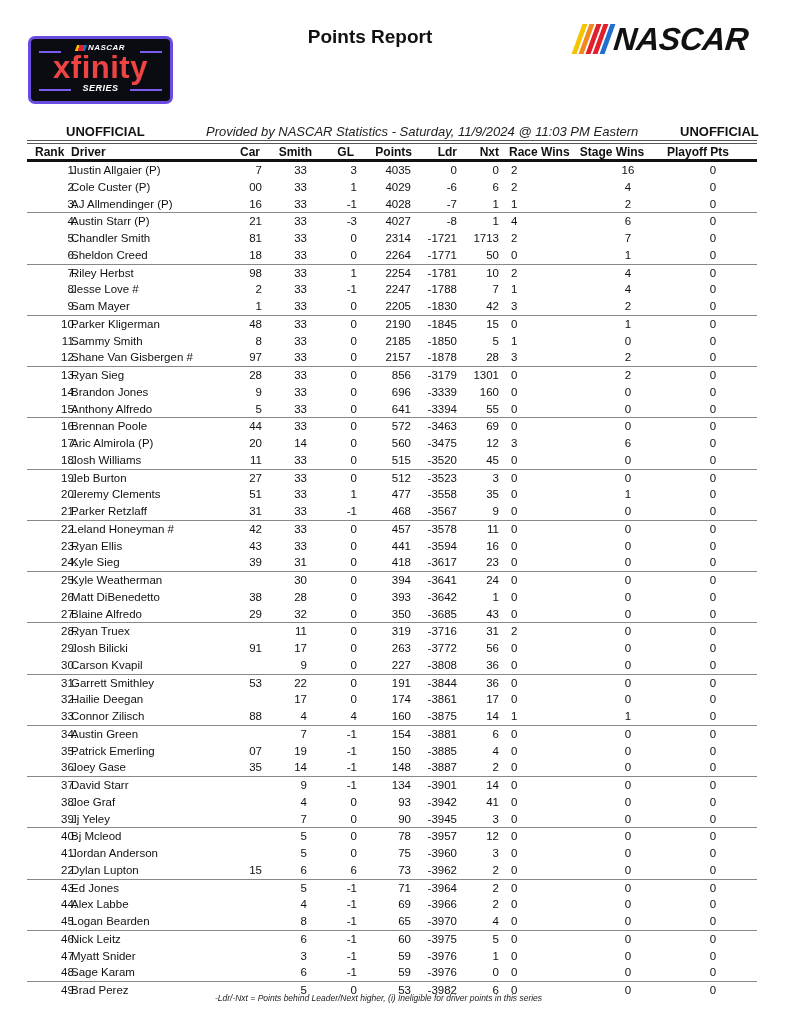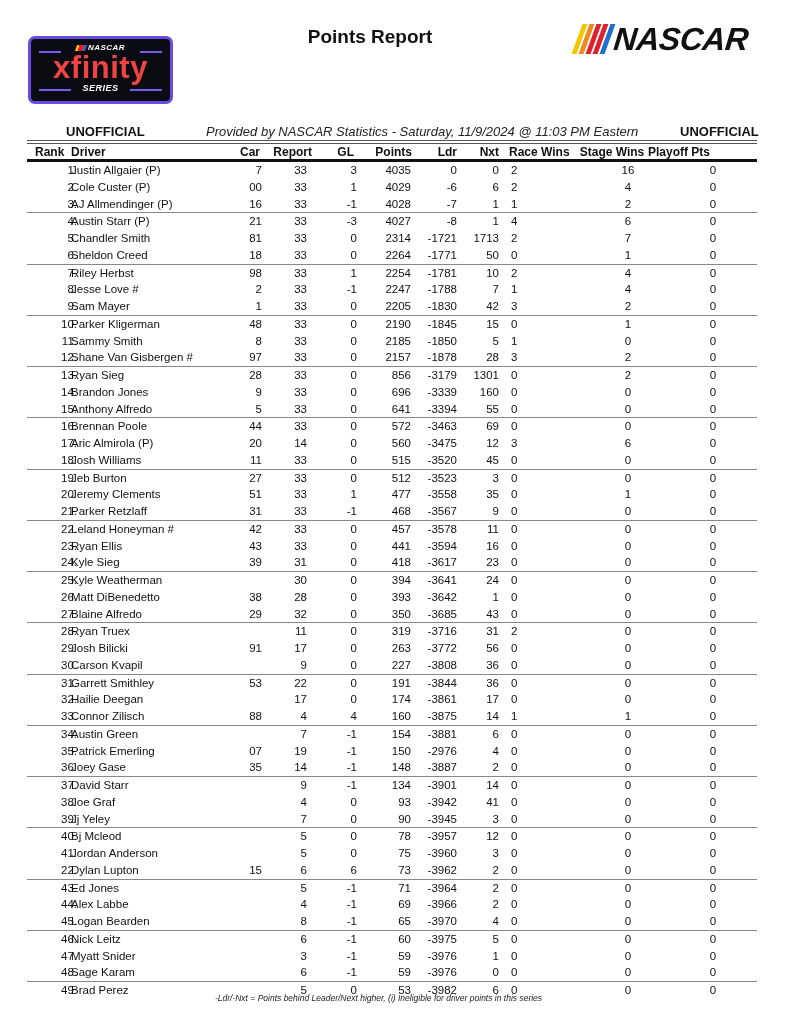--- a/index.html
+++ b/index.html
@@ -48,21 +48,21 @@
   .c-starts{ right: 450px; text-align: right; }
   .c-gl    { right: 400px; text-align: right; }
   .c-pts   { right: 346px; text-align: right; }
   .c-ldr   { right: 300px; text-align: right; }
   .c-nxt   { right: 258px; text-align: right; }
   .c-race  { left: 484px; width: 90px; text-align: left; }
   .c-stage { left: 566px; width: 70px; text-align: center; }
   .c-play  { left: 646px; width: 80px; text-align: center; }
   .hdr .c-race { left: 482px; width: 78px; }
   .hdr .c-stage { left: 546px; width: 78px; }
-  .hdr .c-play { left: 612px; width: 80px; }
+  .hdr .c-play { left: 631px; width: 80px; }
   .hdr .c-car { right: 497px; }
   .hdr .c-starts { right: 445px; }
   .hdr .c-gl { right: 403px; }
   .hdr .c-pts { right: 345px; }
   .hdr .c-ldr { right: 300px; }
   .hdr .c-nxt { right: 258px; }
 
   .row.group-end { border-bottom: 1.5px solid #888; }
 
   .footer { position: absolute; top: 993px; left: 0; width: 757px; text-align: center; font-size: 8.5px; font-style: italic; color: #222; }
@@ -101,21 +101,21 @@
 
 <div class="rule-thin1"></div>
 <div class="rule-thin2"></div>
 <div class="rule-thick"></div>
 
 <div class="table">
   <div class="row hdr" style="top:1px;">
     <span class="cell c-rank">Rank</span>
     <span class="cell c-driver">Driver</span>
     <span class="cell c-car">Car</span>
-    <span class="cell c-starts">Report</span>
+    <span class="cell c-starts">Smith</span>
     <span class="cell c-gl">GL</span>
     <span class="cell c-pts">Points</span>
     <span class="cell c-ldr">Ldr</span>
     <span class="cell c-nxt">Nxt</span>
     <span class="cell c-race">Race Wins</span>
     <span class="cell c-stage">Stage Wins</span>
     <span class="cell c-play">Playoff Pts</span>
   </div>
   <div id="rows" style="margin-top:3px;">
       <div class="row">
@@ -560,21 +560,21 @@
         <span class="cell c-stage">0</span>
         <span class="cell c-play">0</span>
       </div>
       <div class="row">
         <span class="cell c-rank">35.</span>
         <span class="cell c-driver">Patrick Emerling</span>
         <span class="cell c-car">07</span>
         <span class="cell c-starts">19</span>
         <span class="cell c-gl">-1</span>
         <span class="cell c-pts">150</span>
-        <span class="cell c-ldr">-2976</span>
+        <span class="cell c-ldr">-3885</span>
         <span class="cell c-nxt">4</span>
         <span class="cell c-race">0</span>
         <span class="cell c-stage">0</span>
         <span class="cell c-play">0</span>
       </div>
       <div class="row group-end">
         <span class="cell c-rank">36.</span>
         <span class="cell c-driver">Joey Gase</span>
         <span class="cell c-car">35</span>
         <span class="cell c-starts">14</span>

